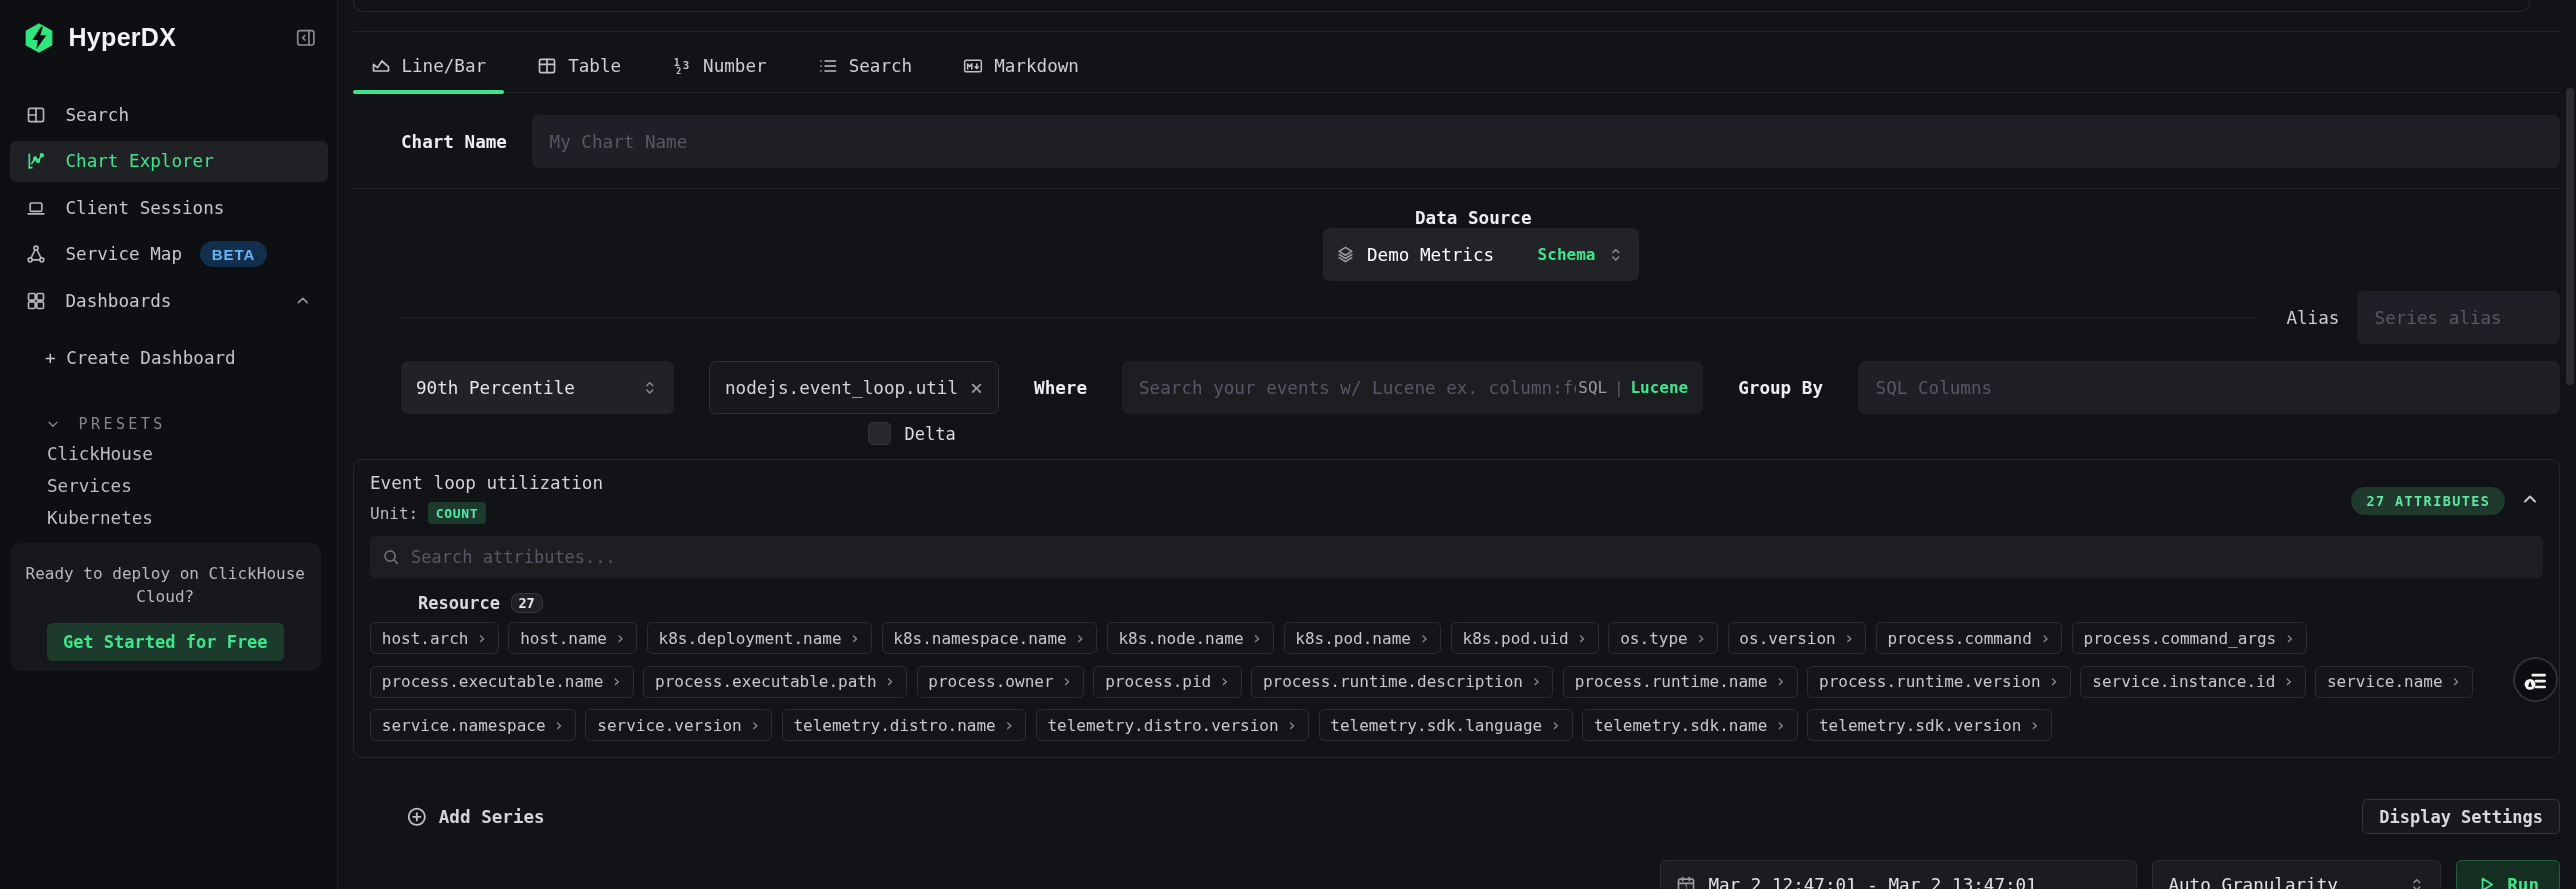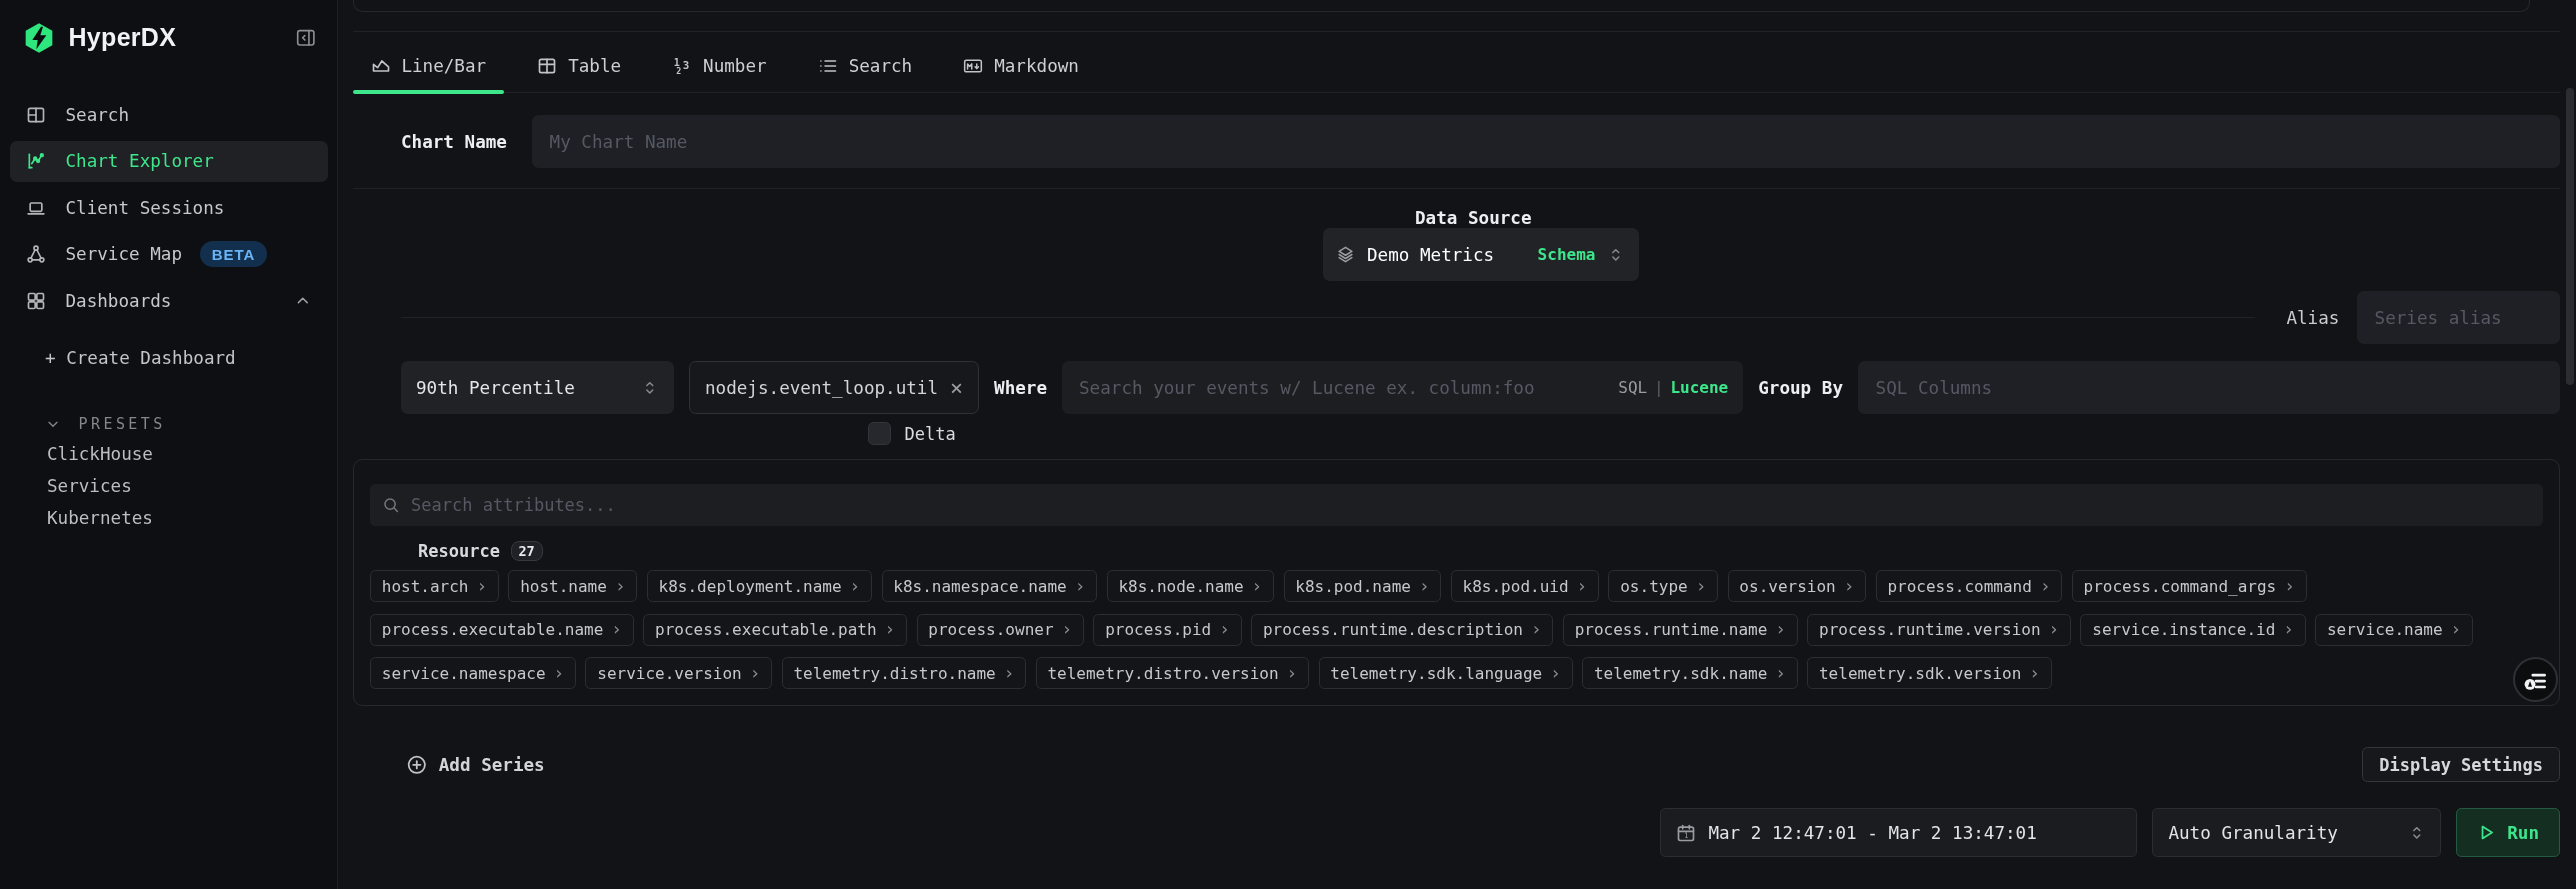--- a/index.html
+++ b/index.html
@@ -62,21 +62,21 @@
   .ds-select{width:316px;height:53px;background:#212327;border-radius:6.8px;display:flex;
              align-items:center;padding:0 13.5px;box-sizing:border-box;gap:12px;cursor:pointer;}
   .ds-select .lico{width:19px;height:19px;color:#9a9ca2;}
   .ds-value{font-size:17.6px;color:#ffffff;}
   .ds-schema{margin-left:auto;color:#3ee68b;font-size:16px;font-weight:700;}
   .updown{width:17.6px;height:17.6px;color:#8a8c93;flex:0 0 auto;}
   .row-alias{margin-top:10px;}
   .alias-line{flex:1;height:1.4px;background:#202226;}
   .alias-label{margin:0 17.6px 0 31px;font-size:17.6px;color:#c9ccd1;}
   .alias-input{width:203px;height:42px;flex:0 0 auto;}
-  .row-series{margin-top:17px;gap:15px;}
+  .row-series{margin-top:17px;gap:35px;}
   .agg-select{width:273px;height:53px;background:#202226;border-radius:6.8px;display:flex;
               align-items:center;justify-content:space-between;padding:0 15px;box-sizing:border-box;
               font-size:17.6px;color:#e4e6e9;flex:0 0 auto;cursor:pointer;}
   .metric-chip{height:53px;background:#17181c;border:1.4px solid #2f3136;border-radius:6.8px;
                display:flex;align-items:center;padding:0 15px;font-size:17.6px;color:#d2d4d8;
                gap:12px;box-sizing:border-box;flex:0 0 auto;}
   .metric-close{color:#9b9da3;font-size:21.6px;line-height:1;cursor:pointer;}
   .where-wrap{flex:1;height:53px;background:#1c1e22;border-radius:6.8px;display:flex;
               align-items:center;padding:0 15px;box-sizing:border-box;}
   .bare-input{flex:1;background:transparent;border:none;outline:none;font:inherit;
@@ -224,20 +224,24 @@
 
     <div class="preset-list">
 
         <div class="preset-item">ClickHouse</div>
 
         <div class="preset-item">Services</div>
 
         <div class="preset-item">Kubernetes</div>
       </div>
 
+    <div class="promo-card">
+      <div class="promo-text">Ready to deploy on ClickHouse Cloud?</div>
+      <div class="promo-btn">Get Started for Free</div>
+    </div>
   </div>
 
   <div class="main">
 
     <div class="preview-edge"></div>
     <div class="divider div-1"></div>
 
     <div class="tabbar">
       <div class="tab active">
         <svg class="tico" viewBox="0 0 24 24" fill="none" stroke="currentColor" stroke-width="2" stroke-linecap="round" stroke-linejoin="round">
@@ -331,20 +335,33 @@
       <span class="field-label">Group By</span>
       <input class="text-input groupby-input" type="text" placeholder="SQL Columns" style="">
     </div>
 
     <div class="row row-delta">
       <div class="checkbox"></div>
       <span class="delta-label">Delta</span>
     </div>
 
     <div class="panel">
+      <div class="panel-head">
+        <div>
+          <div class="panel-title">Event loop utilization</div>
+          <div class="unit-row">
+            <span class="unit-label">Unit:</span>
+            <span class="unit-badge">COUNT</span>
+          </div>
+        </div>
+        <span class="attr-pill">27 ATTRIBUTES</span>
+        <svg class="panel-caret" viewBox="0 0 24 24" fill="none" stroke="currentColor" stroke-width="2.4" stroke-linecap="round" stroke-linejoin="round">
+            <path d="m6 15 6-6 6 6"></path>
+          </svg>
+      </div>
 
       <div class="attr-search">
         <svg class="sico" viewBox="0 0 24 24" fill="none" stroke="currentColor" stroke-width="2" stroke-linecap="round" stroke-linejoin="round">
           <circle cx="11" cy="11" r="7"></circle>
             <path d="m16.5 16.5 4.5 4.5"></path>
         </svg>
         <input class="bare-input" type="text" placeholder="Search attributes..." style="">
       </div>
 
       <div class="row group-row">

